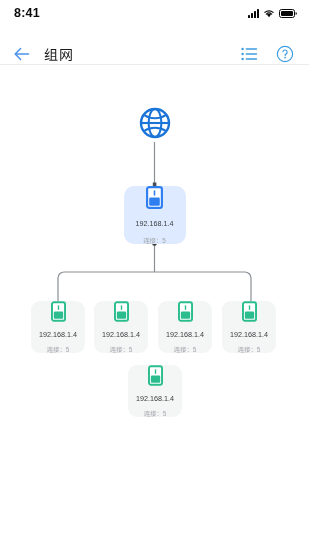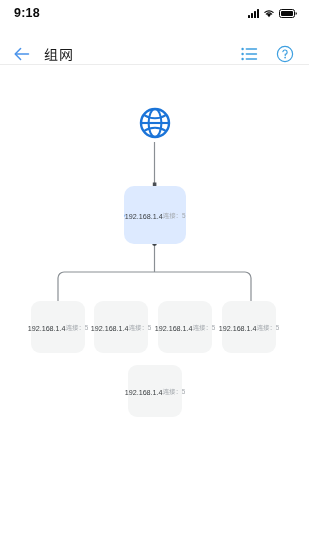--- a/index.html
+++ b/index.html
@@ -99,23 +99,23 @@
     top: 0; left: 0;
     width: 309px;
     height: 485px;
   }
 
   
   .node {
     position: absolute;
     border-radius: 9px;
     display: flex;
-    flex-direction: row;
+    flex-direction: column;
     align-items: center;
-    justify-content: center;
+    justify-content: space-between;
     cursor: pointer;
   }
   .node-router {
     width: 62px; height: 58px;
     background: #ddeaff;
     border-radius: 10px;
   }
   .node-client {
     width: 54px; height: 52px;
     background: #f4f5f5;
@@ -143,21 +143,21 @@
     display: flex; align-items: center; justify-content: center;
     cursor: pointer;
   }
 </style>
 </head>
 <body>
 
 <div class="phone">
 
   <div class="status-bar">
-    <div class="status-time">9:18</div>
+    <div class="status-time">8:41</div>
     <div class="status-icons">
       <span class="signal-bars">
         <i></i>
           <i></i>
           <i></i>
           <i></i>
       </span>
       <span>
         <svg class="wifi-icon" viewBox="0 0 12 10">
           <path d="M6 9.2 L3.9 6.6 a3.3 3.3 0 0 1 4.2 0 Z" fill="#0a0a0a"></path>

